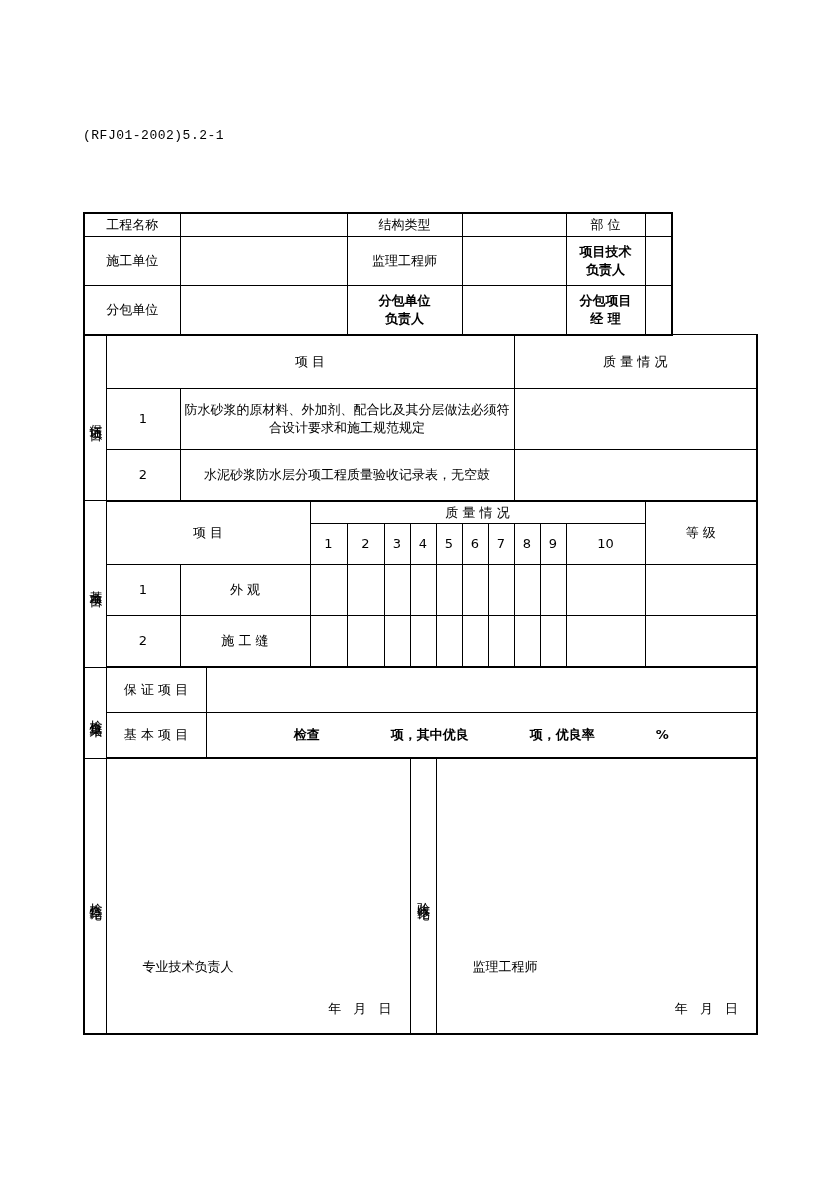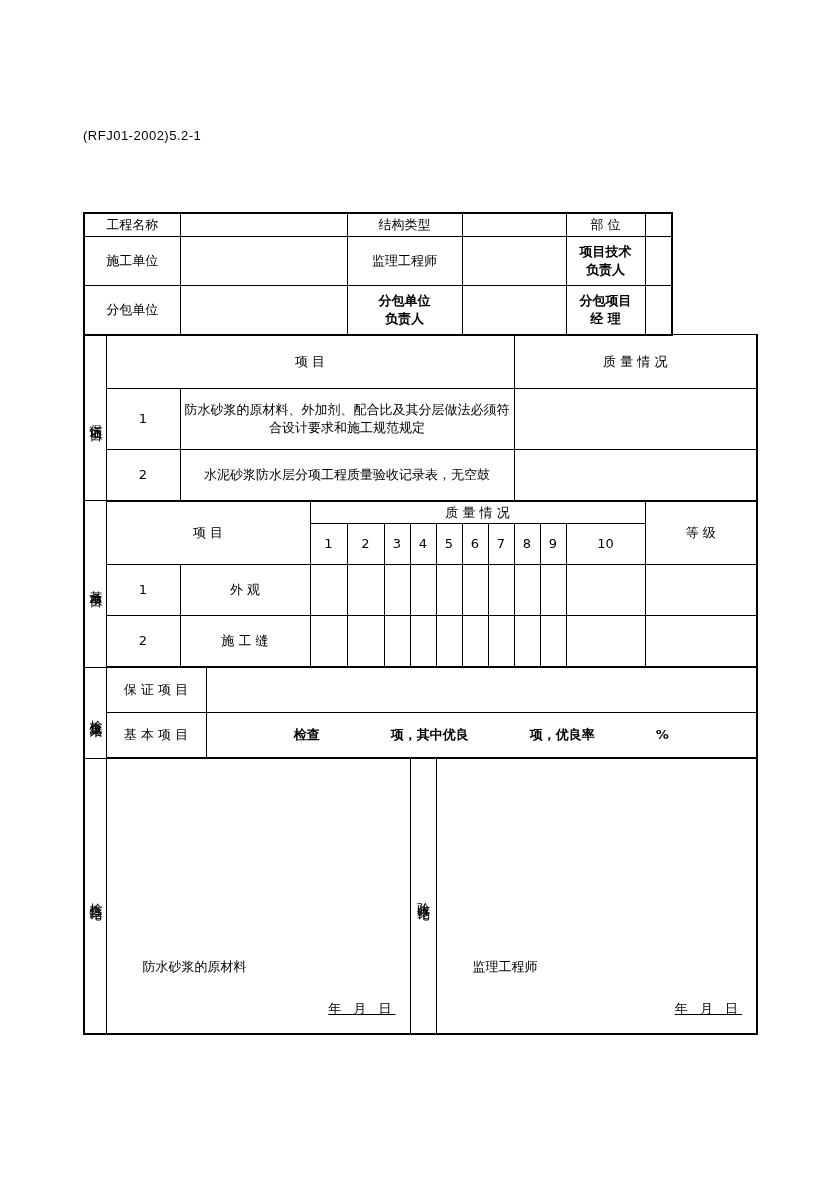--- a/index.html
+++ b/index.html
@@ -17,21 +17,21 @@
   .page {
     position: relative;
     width: 838px;
     height: 1186px;
     box-sizing: border-box;
   }
   .doc-code {
     position: absolute;
     left: 83px;
     top: 128px;
-    font-family: Liberation Sans, sans-serif;
+    font-family: Liberation Mono, monospace;
     font-size: 13px;
     letter-spacing: 0.5px;
   }
   .doc-title {
     position: absolute;
     left: 0;
     top: 162px;
     width: 838px;
     text-align: center;
     font-size: 24px;
@@ -90,21 +90,20 @@
     left: 36px;
     bottom: 58px;
     font-size: 13px;
   }
   .date-line {
     position: absolute;
     right: 14px;
     bottom: 16px;
     font-size: 13px;
     letter-spacing: 4px;
-    text-decoration: underline;
   }
   .two-line { line-height: 1.25; font-weight: bold; }
 </style>
 </head>
 <body>
 
 <div class="page">
 
   <div class="doc-code">(RFJ01-2002)5.2-1</div>
 
@@ -252,21 +251,21 @@
         <span style="display:inline-block;width:52px"></span>
         <span>%</span>
       </td>
     </tr>
 
     <tr>
       <td class="thick-l thick-b">
         <span class="vert">检查结论</span>
       </td>
       <td class="thick-b concl-left" colspan="7">
-        <div class="sig-line">防水砂浆的原材料</div>
+        <div class="sig-line">专业技术负责人</div>
         <div class="date-line">年  月  日</div>
       </td>
       <td class="thick-b">
         <span class="vert">验收结论</span>
       </td>
       <td class="thick-b thick-r concl-left" colspan="10">
         <div class="sig-line">监理工程师</div>
         <div class="date-line">年  月  日</div>
       </td>
     </tr>

